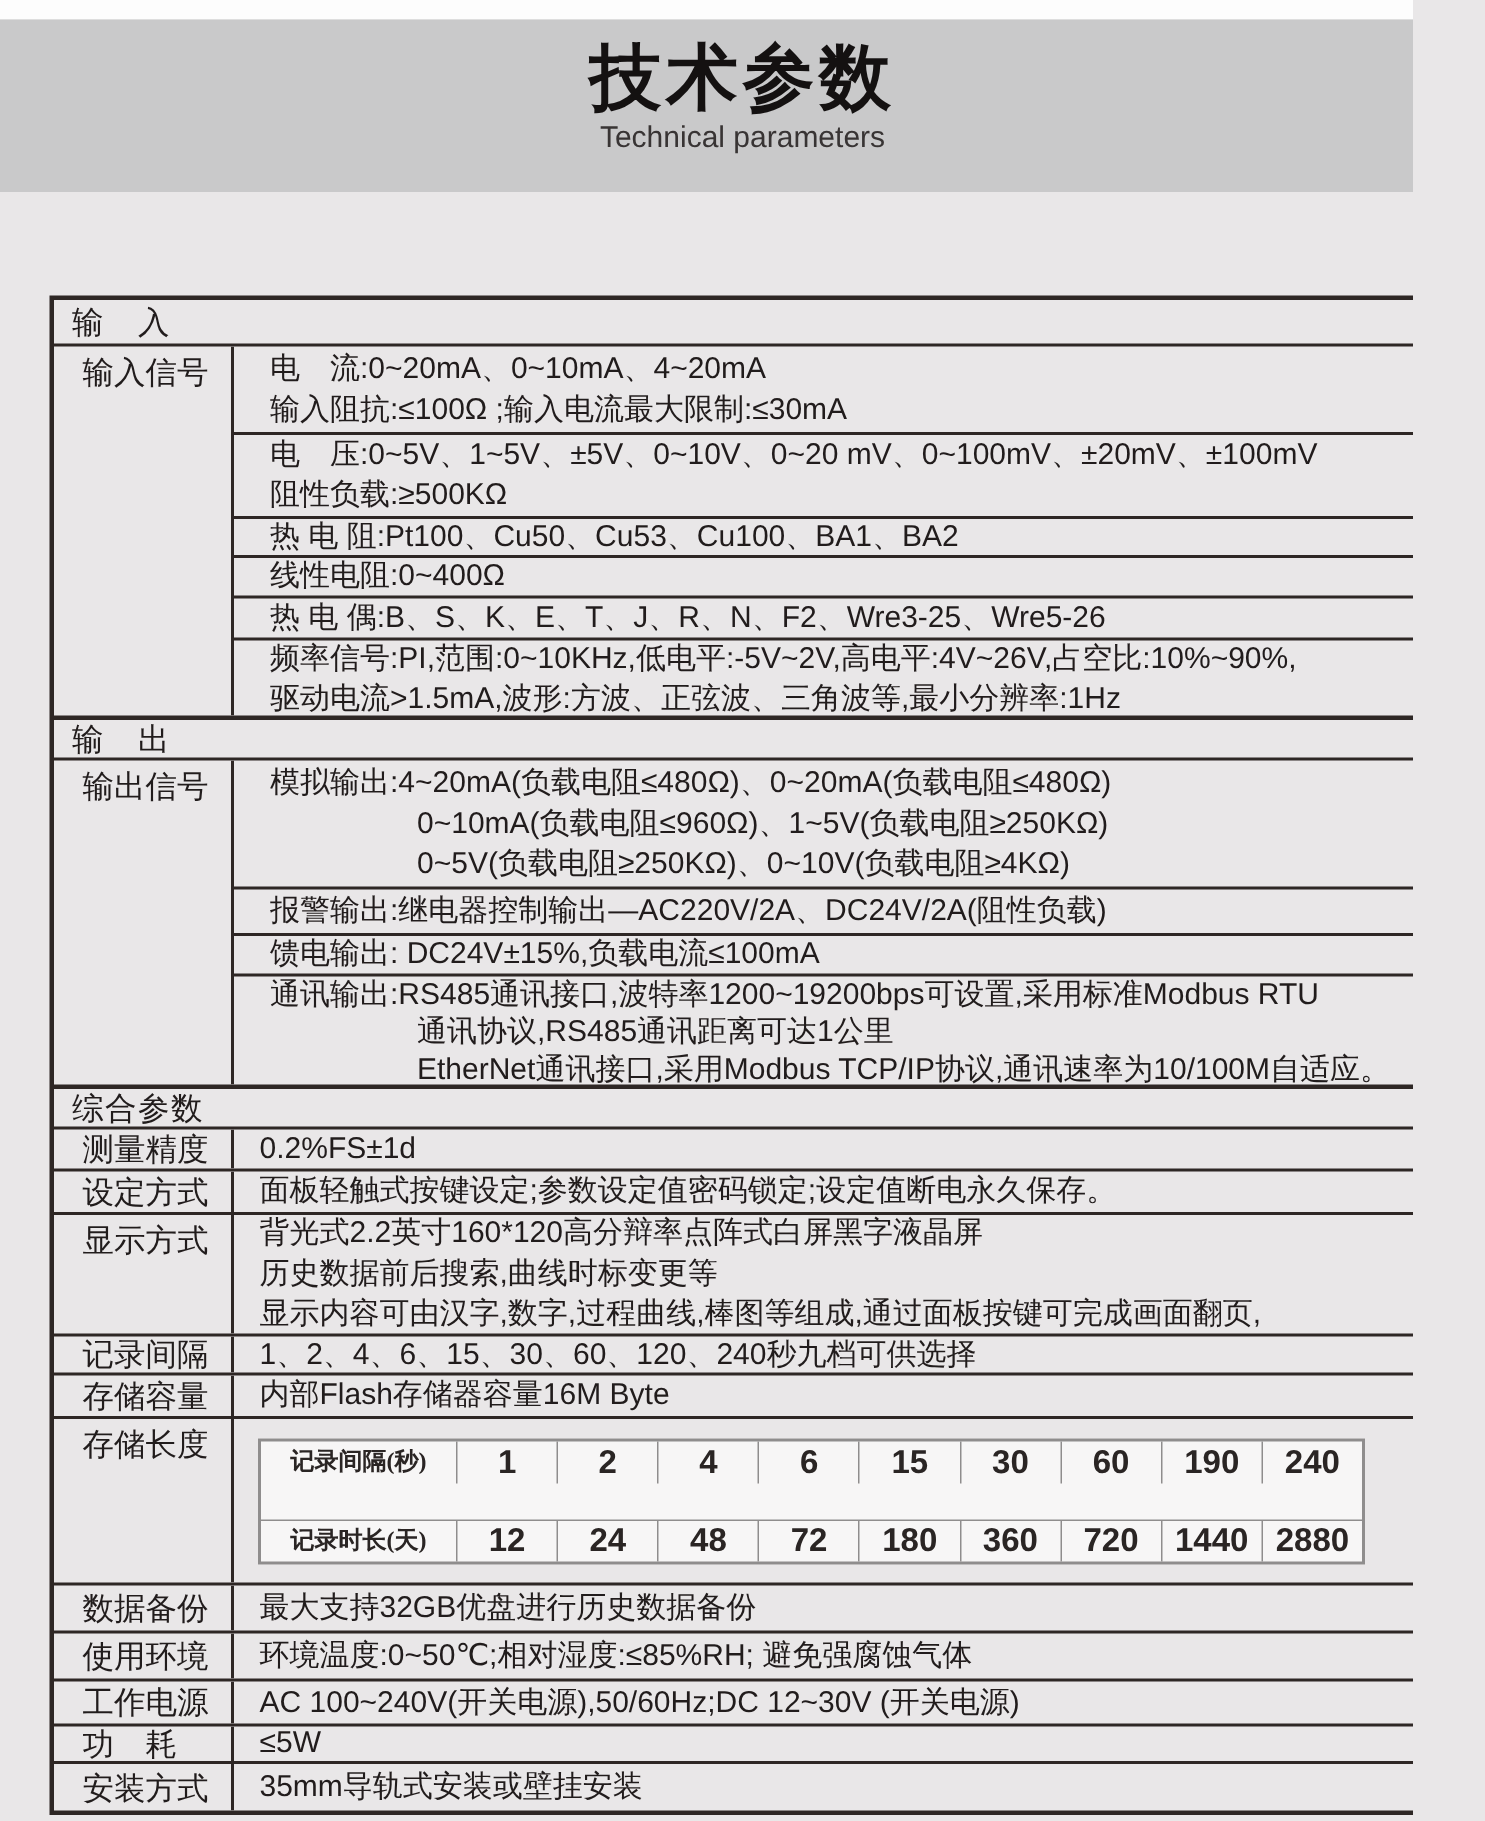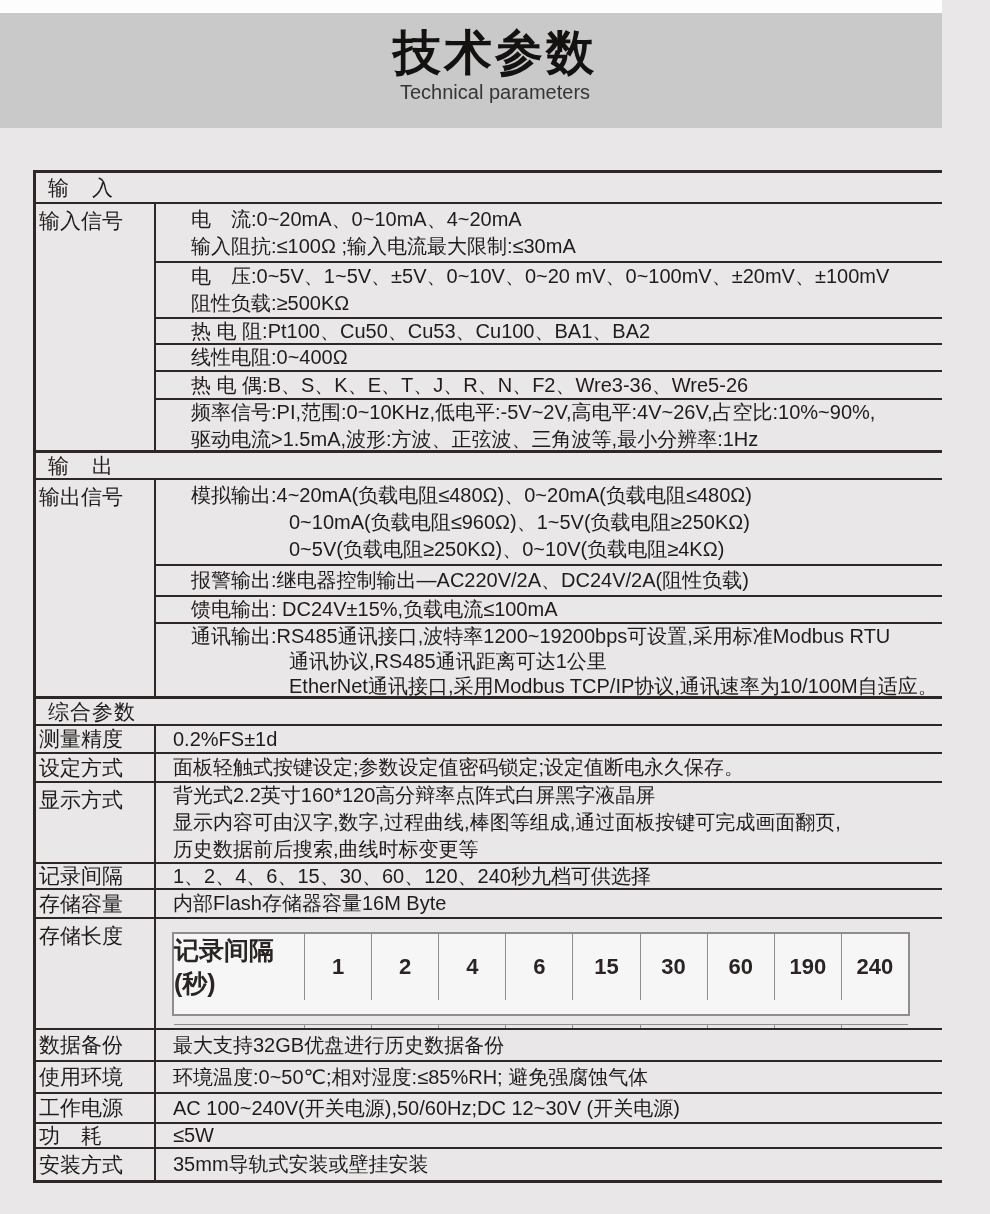--- a/index.html
+++ b/index.html
@@ -15,60 +15,60 @@
     position:absolute;left:0;top:13px;width:990px;height:115px;background:#c9c9ca;
     display:flex;flex-direction:column;align-items:center;justify-content:flex-start;
   }
   .title{
     margin-top:14px;font-size:48px;font-weight:700;letter-spacing:3px;color:#141111;line-height:52px;
   }
   .subtitle{
     margin-top:1px;font-size:20px;font-weight:400;color:#383434;line-height:24px;letter-spacing:0px;
   }
   .spec{
-    position:absolute;left:33px;top:170px;width:945px;
+    position:absolute;left:33px;top:197px;width:945px;
     border:3px solid #2e2725;background:#e9e7e8;box-sizing:border-box;
     font-size:20px;
   }
   .r{display:flex;box-sizing:border-box;overflow:hidden;}
   .r + .r{border-top:2px solid #2e2725;}
   .r.sec{border-top-width:3px;}
   .seccell{
     display:flex;align-items:center;padding-left:12px;width:100%;
     font-size:21px;letter-spacing:1px;
   }
   .lab{
     flex:none;width:120px;border-right:2px solid #2e2725;box-sizing:border-box;
-    display:flex;align-items:center;padding-left:3px;font-size:21px;
+    display:flex;align-items:center;padding-left:19px;font-size:21px;
   }
   .lab.top{align-items:flex-start;padding-top:3px;}
   .val{
     flex:1;display:flex;flex-direction:column;justify-content:center;
     padding-left:17px;padding-right:2px;box-sizing:border-box;line-height:27px;
   }
   .subcol{flex:1;display:flex;flex-direction:column;box-sizing:border-box;}
   .sr{
     flex:none;display:flex;flex-direction:column;justify-content:center;
-    padding-left:35px;padding-right:2px;box-sizing:border-box;line-height:27px;overflow:hidden;
+    padding-left:24px;padding-right:2px;box-sizing:border-box;line-height:27px;overflow:hidden;
   }
   .sr + .sr{border-top:2px solid #2e2725;}
   .sr.tight{line-height:25px;}
   .ln{white-space:nowrap;}
   .ln.ind{padding-left:98px;}
   .mini{
     margin:13px 0 0 16px;width:738px;height:84px;box-sizing:border-box;
     background:#f7f6f6;border:2px solid #8f8d8d;
     display:flex;flex-direction:column;
   }
   .mrow{flex:1;display:flex;box-sizing:border-box;}
   .mrow + .mrow{border-top:1px solid #8f8d8d;margin-top:24px;}
   .mlab{
     flex:none;width:131px;display:flex;align-items:center;justify-content:center;
-    font-size:25px;font-weight:700;box-sizing:border-box;border-right:1px solid #8f8d8d;
-    letter-spacing:0px;color:#2a2524;
+    font-size:16px;font-weight:700;box-sizing:border-box;border-right:1px solid #8f8d8d;
+    letter-spacing:0px;color:#2a2524;font-family:Liberation Serif, serif;
   }
   .mcell{
     flex:1;display:flex;align-items:center;justify-content:center;
     font-size:22px;font-weight:700;color:#2a2524;box-sizing:border-box;
   }
   .mcell + .mcell{border-left:1px solid #8f8d8d;}
 </style>
 </head>
 <body>
 
@@ -97,21 +97,21 @@
           <div class="ln">电　压:0~5V、1~5V、±5V、0~10V、0~20 mV、0~100mV、±20mV、±100mV</div>
           <div class="ln">阻性负载:≥500KΩ</div>
         </div>
         <div class="sr" style="height:26px">
           <div class="ln">热 电 阻:Pt100、Cu50、Cu53、Cu100、BA1、BA2</div>
         </div>
         <div class="sr" style="height:27px">
           <div class="ln">线性电阻:0~400Ω</div>
         </div>
         <div class="sr" style="height:28px">
-          <div class="ln">热 电 偶:B、S、K、E、T、J、R、N、F2、Wre3-36、Wre5-26</div>
+          <div class="ln">热 电 偶:B、S、K、E、T、J、R、N、F2、Wre3-25、Wre5-26</div>
         </div>
         <div class="sr" style="height:54px">
           <div class="ln">频率信号:PI,范围:0~10KHz,低电平:-5V~2V,高电平:4V~26V,占空比:10%~90%,</div>
           <div class="ln">驱动电流&gt;1.5mA,波形:方波、正弦波、三角波等,最小分辨率:1Hz</div>
         </div>
       </div>
     </div>
 
     <div class="r sec" style="height:28px">
       <div class="seccell">输　出</div>
@@ -150,22 +150,22 @@
 
     <div class="r" style="height:29px">
       <div class="lab">设定方式</div>
       <div class="val">面板轻触式按键设定;参数设定值密码锁定;设定值断电永久保存。</div>
     </div>
 
     <div class="r" style="height:81px">
       <div class="lab top">显示方式</div>
       <div class="val">
         <div class="ln">背光式2.2英寸160*120高分辩率点阵式白屏黑字液晶屏</div>
+        <div class="ln">历史数据前后搜索,曲线时标变更等</div>
         <div class="ln">显示内容可由汉字,数字,过程曲线,棒图等组成,通过面板按键可完成画面翻页,</div>
-        <div class="ln">历史数据前后搜索,曲线时标变更等</div>
       </div>
     </div>
 
     <div class="r" style="height:26px">
       <div class="lab">记录间隔</div>
       <div class="val">1、2、4、6、15、30、60、120、240秒九档可供选择</div>
     </div>
 
     <div class="r" style="height:29px">
       <div class="lab">存储容量</div>

